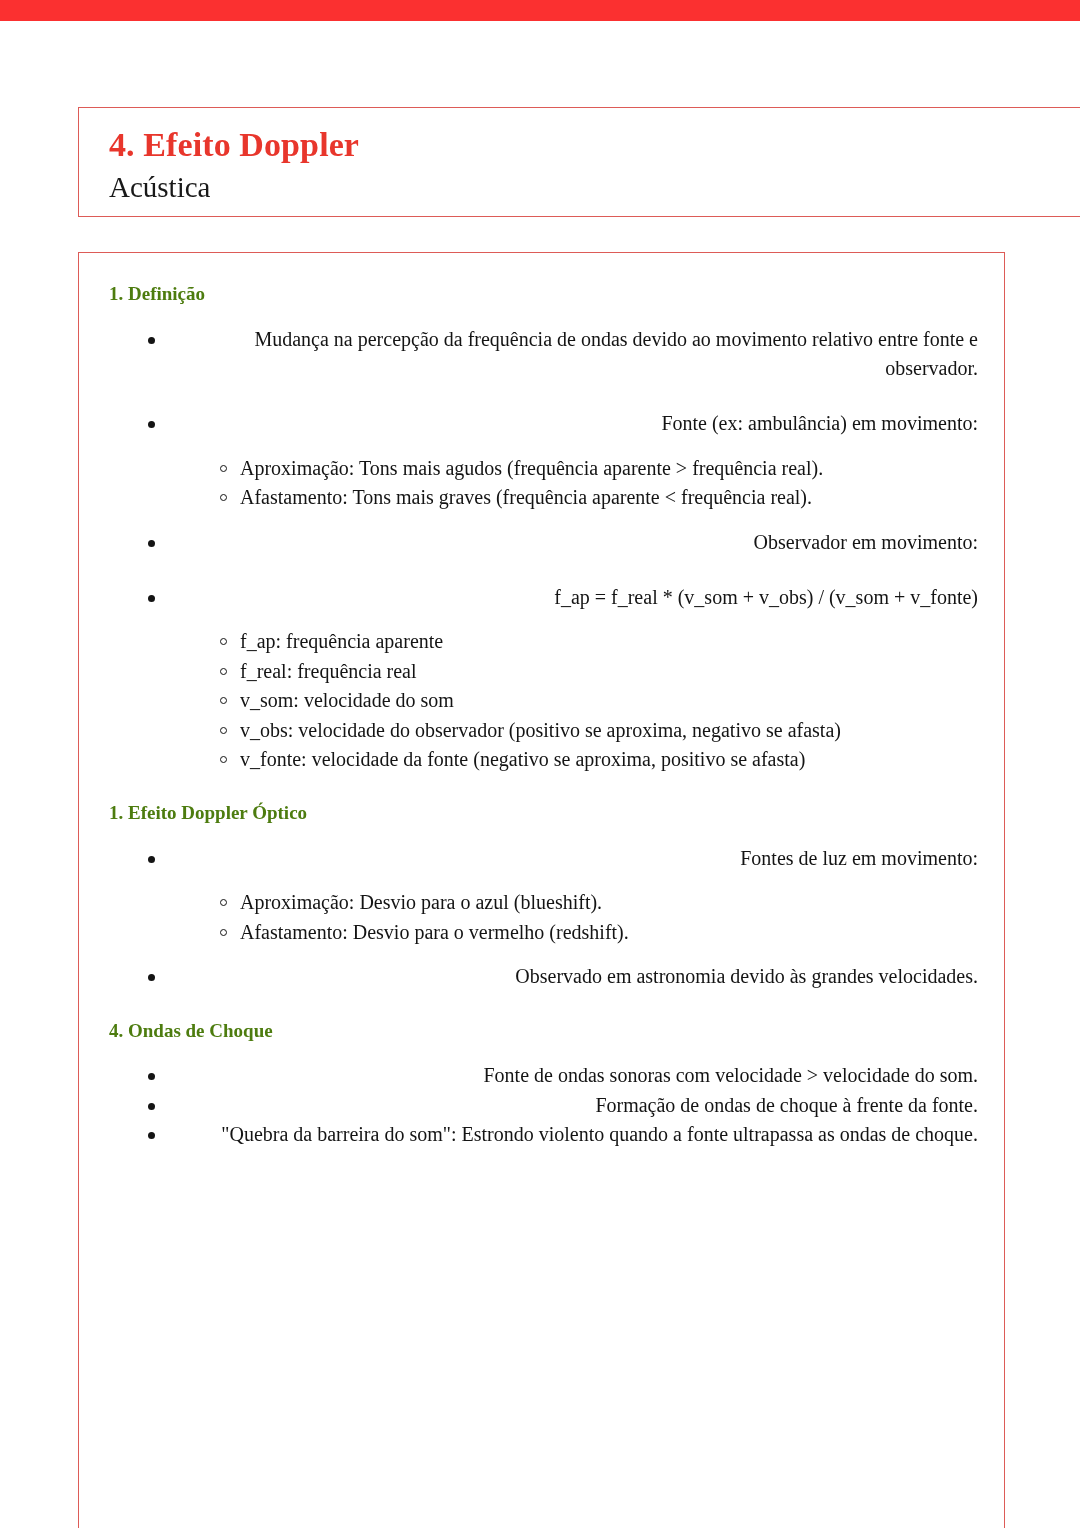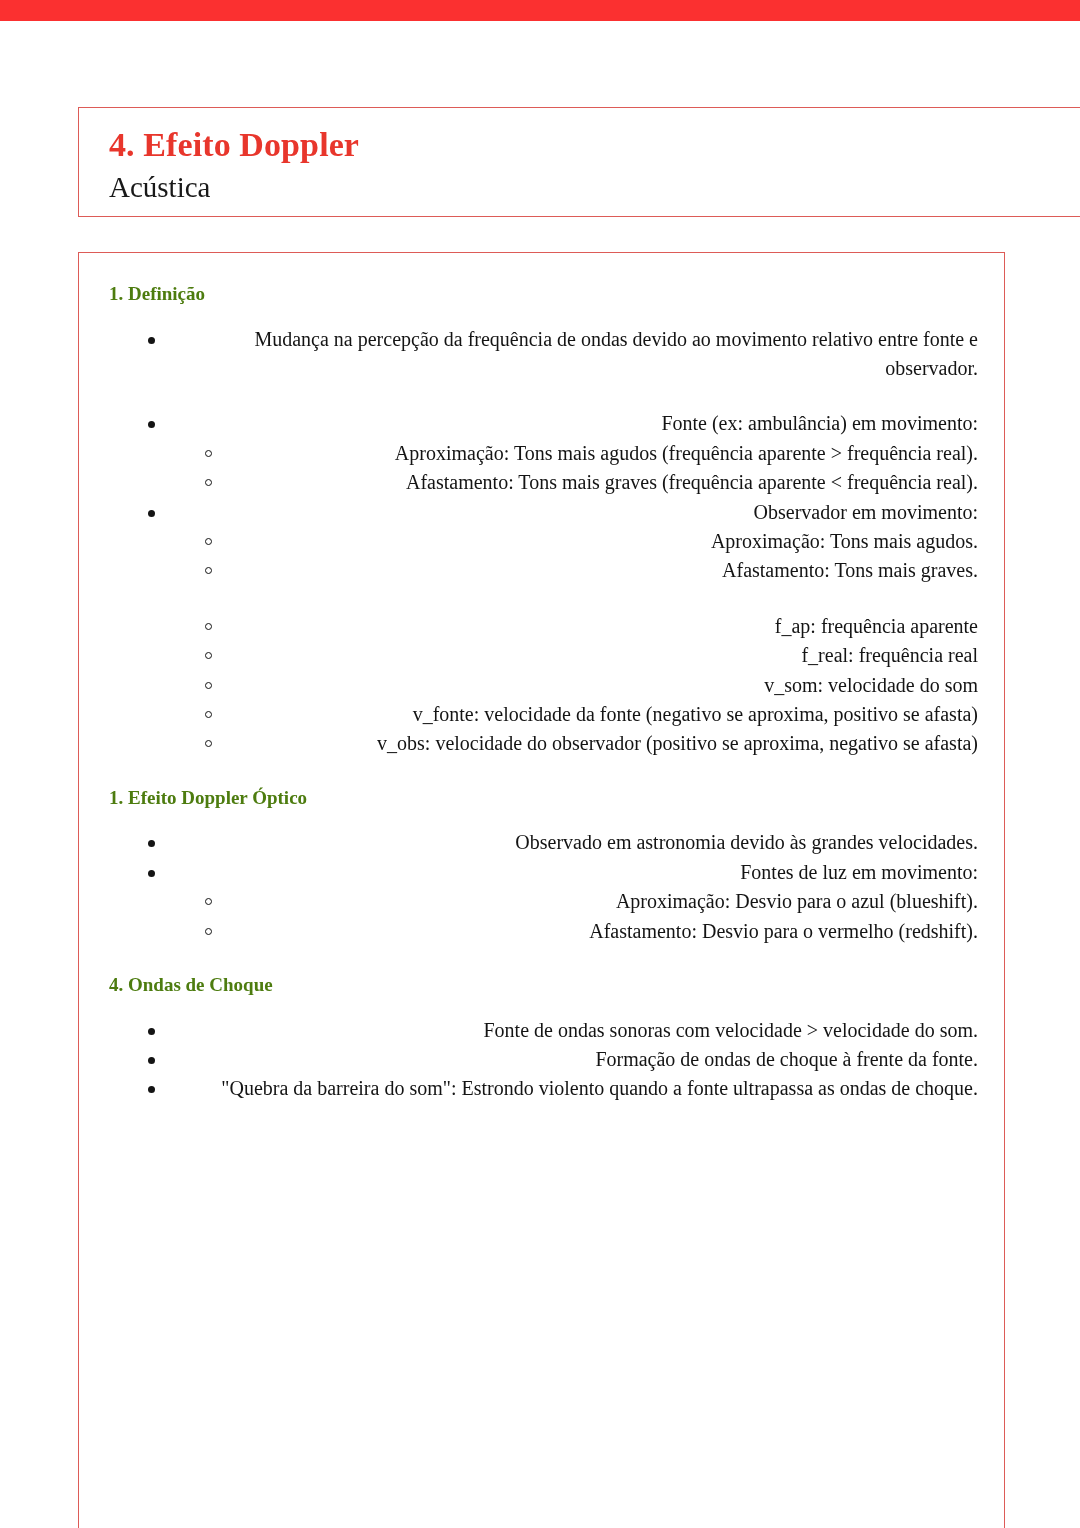--- a/index.html
+++ b/index.html
@@ -122,24 +122,23 @@
     left: 3px;
     top: 12px;
     width: 7px;
     height: 7px;
     border-radius: 50%;
     background: #141414;
   }
 
   
   .sub-bullets {
-    margin: 0;
+    margin: 15px;
     padding: 0 0 0 36px;
     list-style: none;
-    text-align: right;
   }
 
   .sub-bullets > li {
     position: relative;
     font-family: "Liberation Serif", "DejaVu Serif", serif;
     font-size: 20px;
     line-height: 1.47;
     color: #141414;
     padding-left: 22px;
   }
@@ -189,53 +188,50 @@
           <ul class="bullets">
             <li>
               <span class="txt">Fonte (ex: ambulância) em movimento:</span>
               <ul class="sub-bullets">
                 <li>Aproximação: Tons mais agudos (frequência aparente &gt; frequência real).</li>
                 <li>Afastamento: Tons mais graves (frequência aparente &lt; frequência real).</li>
               </ul>
             </li>
             <li>
               <span class="txt">Observador em movimento:</span>
-              <ul class="sub-bullets">
-                <li>Aproximação: Tons mais agudos.</li>
-                <li>Afastamento: Tons mais graves.</li>
-              </ul>
-            </li>
-          </ul>
-        </div>
-        <div class="section">
-          <ul class="bullets">
-            <li>
+            </li>
+          </ul>
+        </div>
+        <div class="section">
+          <ul class="bullets">
+            <li>
+              <span class="txt">f_ap = f_real * (v_som + v_obs) / (v_som + v_fonte)</span>
               <ul class="sub-bullets">
                 <li>f_ap: frequência aparente</li>
                 <li>f_real: frequência real</li>
                 <li>v_som: velocidade do som</li>
+                <li>v_obs: velocidade do observador (positivo se aproxima, negativo se afasta)</li>
                 <li>v_fonte: velocidade da fonte (negativo se aproxima, positivo se afasta)</li>
-                <li>v_obs: velocidade do observador (positivo se aproxima, negativo se afasta)</li>
               </ul>
             </li>
           </ul>
         </div>
         <div class="section">
           <h2 class="section-heading">1. Efeito Doppler Óptico</h2>
           <ul class="bullets">
-            <li>
-              <span class="txt">Observado em astronomia devido às grandes velocidades.</span>
-            </li>
             <li>
               <span class="txt">Fontes de luz em movimento:</span>
               <ul class="sub-bullets">
                 <li>Aproximação: Desvio para o azul (blueshift).</li>
                 <li>Afastamento: Desvio para o vermelho (redshift).</li>
               </ul>
             </li>
+            <li>
+              <span class="txt">Observado em astronomia devido às grandes velocidades.</span>
+            </li>
           </ul>
         </div>
         <div class="section">
           <h2 class="section-heading">4. Ondas de Choque</h2>
           <ul class="bullets">
             <li>
               <span class="txt">Fonte de ondas sonoras com velocidade &gt; velocidade do som.</span>
             </li>
             <li>
               <span class="txt">Formação de ondas de choque à frente da fonte.</span>

